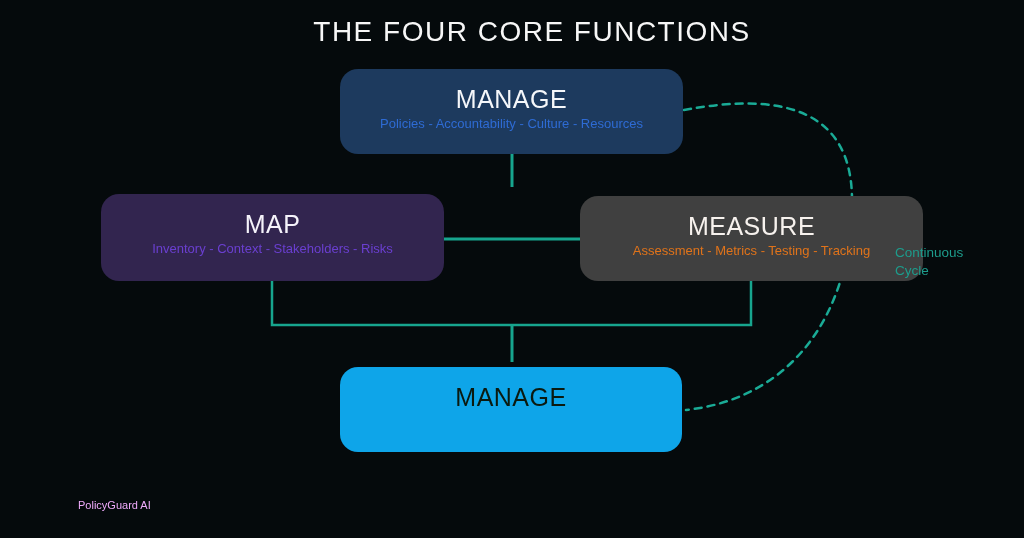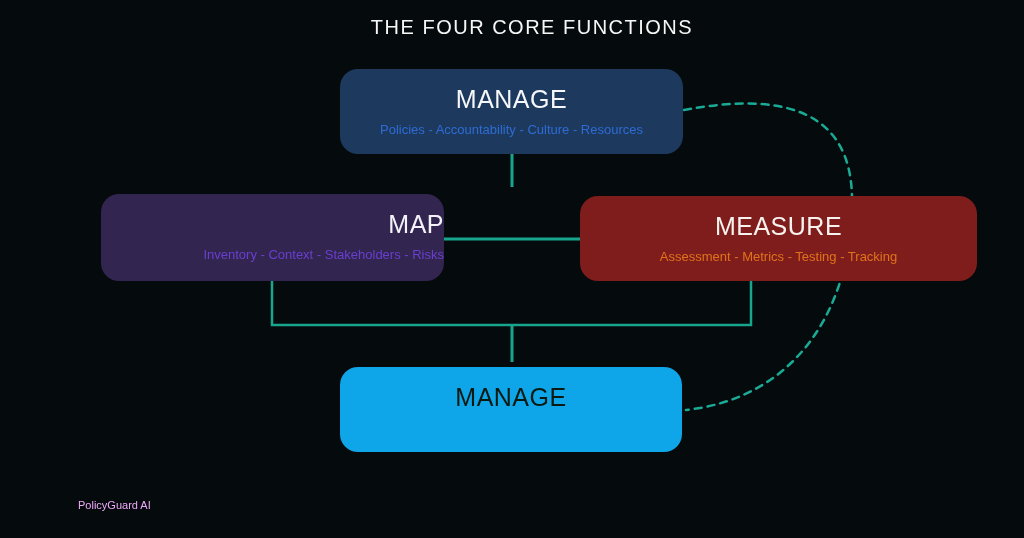--- a/index.html
+++ b/index.html
@@ -12,47 +12,47 @@
     overflow: hidden;
     font-family: "Liberation Sans", sans-serif;
   }
   .diagram-title {
     position: absolute;
     top: 16px;
     left: 0;
     width: 100%;
     text-align: center;
     color: #f7f7f7;
-    font-size: 20px;
+    font-size: 28px;
     font-weight: 500;
     letter-spacing: 1.5px;
     padding-left: 40px;
   }
   .node {
     position: absolute;
     border-radius: 18px;
     text-align: center;
   }
   .node .node-label {
     font-size: 25px;
     font-weight: 500;
     letter-spacing: 0.5px;
     margin-top: 16px;
   }
   .node .node-subtitle {
     font-size: 13px;
-    margin-top: 8px;
+    margin-top: 2px;
   }
   .node-govern  { left: 340px; top: 69px;  width: 343px; height: 85px; background: #1d3a5e; }
   .node-govern  .node-label    { color: #f5f7fa; }
   .node-govern  .node-subtitle { color: #2e6bd4; }
-  .node-map     { left: 101px; top: 194px; width: 343px; height: 87px; background: #32254f; text-align: right; }
+  .node-map     { left: 101px; top: 194px; width: 343px; height: 87px; background: #32254f; }
   .node-map     .node-label    { color: #f5f3fa; }
   .node-map     .node-subtitle { color: #6a3fd0; }
-  .node-measure { left: 580px; top: 196px; width: 397px; height: 85px; background: #7f1d1d; }
+  .node-measure { left: 580px; top: 196px; width: 343px; height: 85px; background: #404040; }
   .node-measure .node-label    { color: #f7f2ee; }
   .node-measure .node-subtitle { color: #e0731a; }
   .node-manage  { left: 340px; top: 367px; width: 342px; height: 85px; background: #0ea5e9; }
   .node-manage  .node-label    { color: #0b1a10; }
   .node-manage  .node-subtitle { color: #0e2417; }
   .connector-layer {
     position: absolute;
     left: 0; top: 0;
     width: 1024px; height: 538px;
     pointer-events: none;
@@ -107,16 +107,20 @@
 
   <div class="node node-measure">
     <div class="node-label">MEASURE</div>
     <div class="node-subtitle">Assessment - Metrics - Testing - Tracking</div>
   </div>
 
   <div class="node node-manage">
     <div class="node-label">MANAGE</div>
   </div>
 
+  <div class="cycle-label">
+    <div>Continuous</div>
+    <div>Cycle</div>
+  </div>
 
   <div class="brand-footer">PolicyGuard AI</div>
 
 </div>
 
 </body></html>

